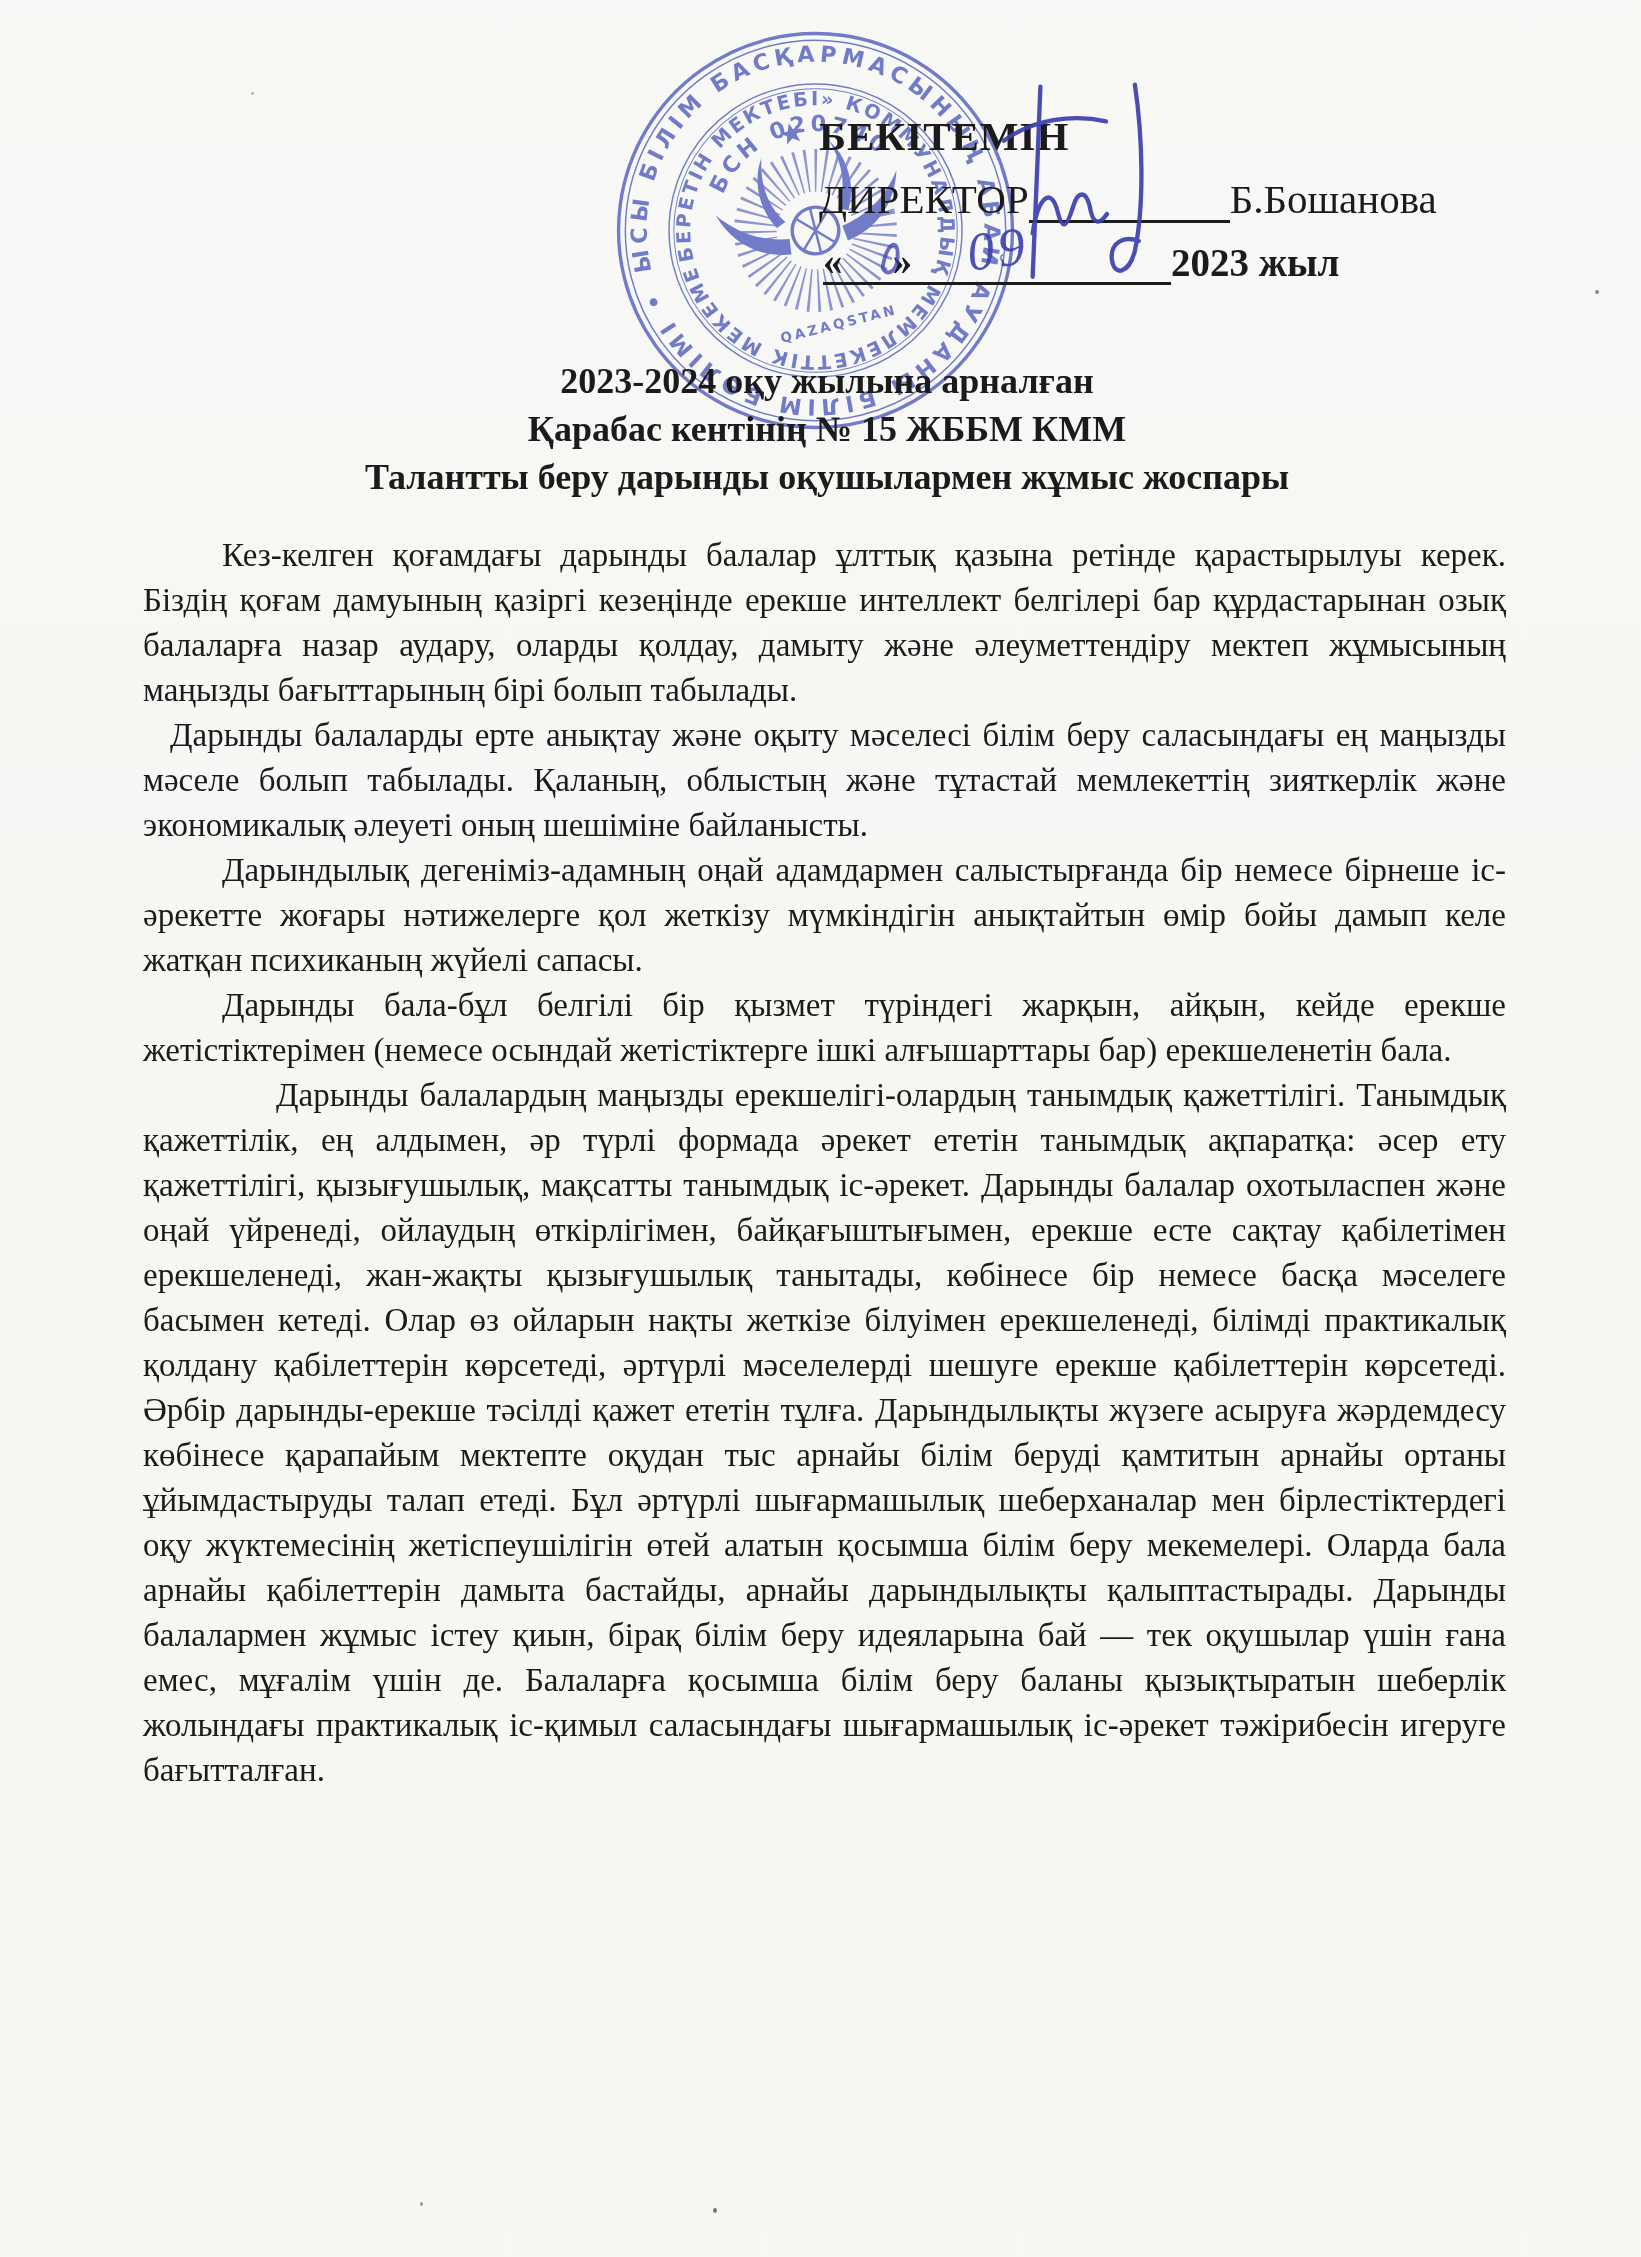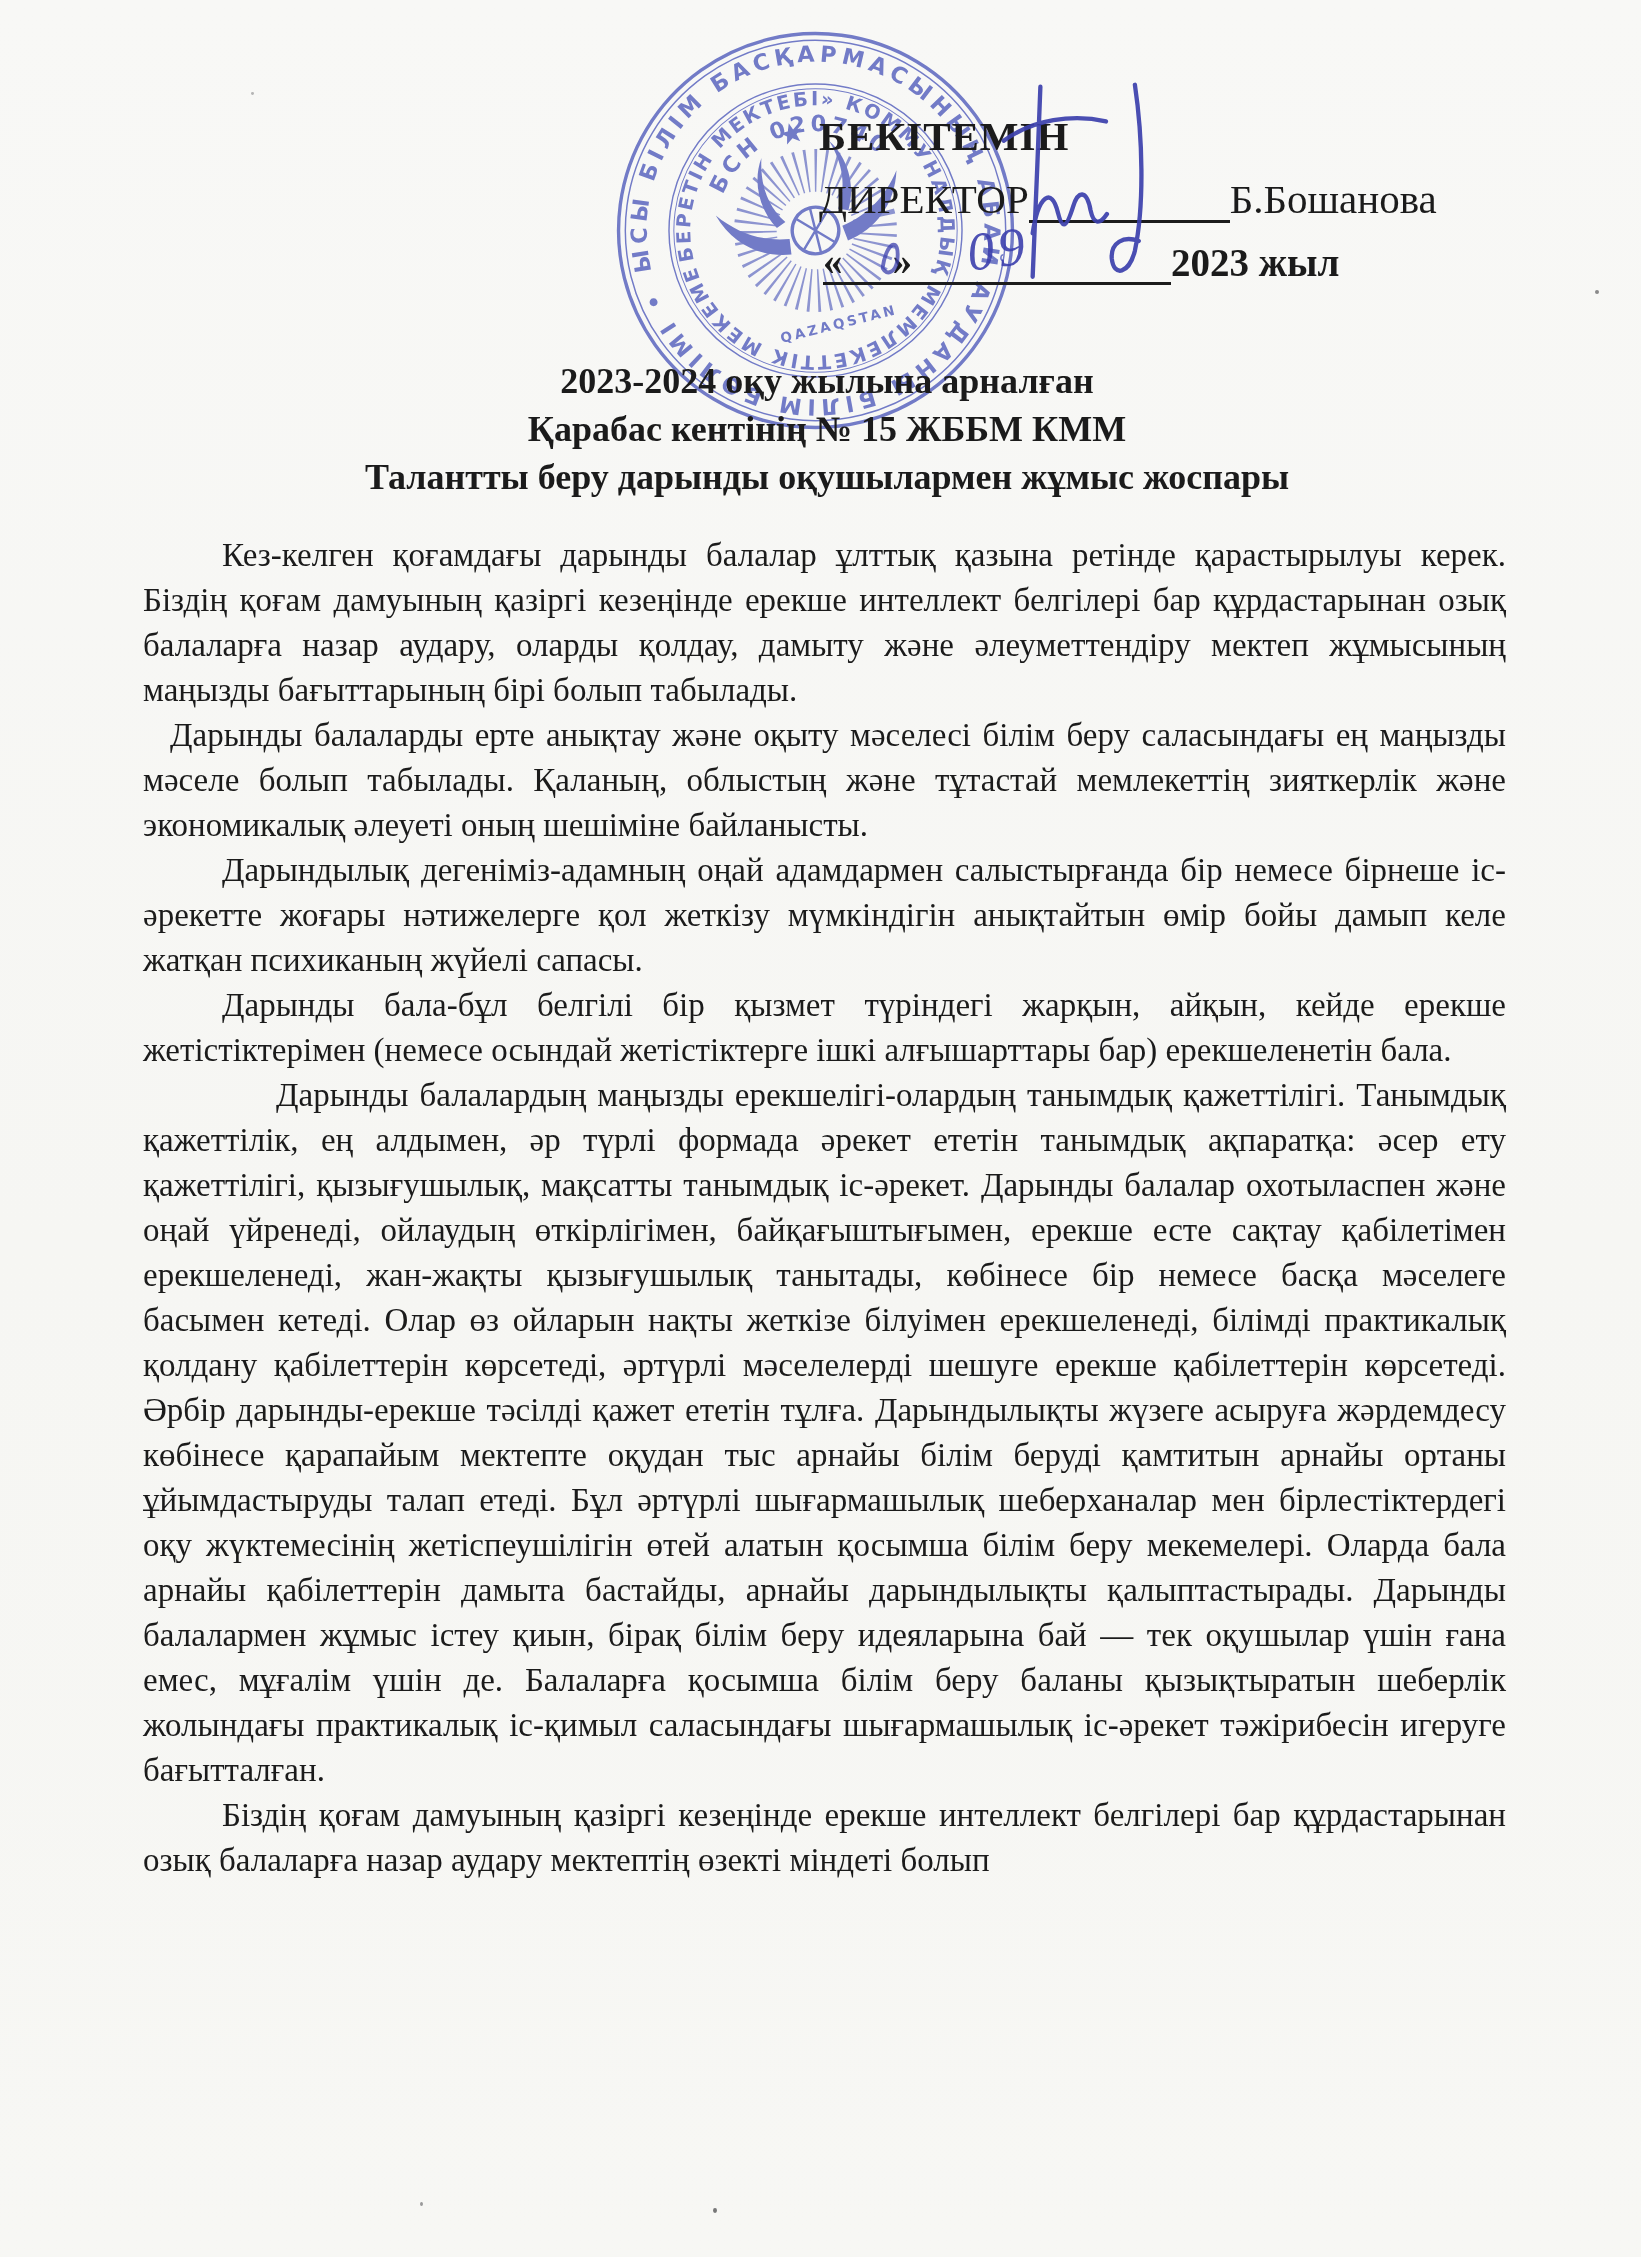--- a/index.html
+++ b/index.html
@@ -159,21 +159,20 @@
     <div>Қарабас кентінің № 15 ЖББМ КММ</div>
     <div>Талантты беру дарынды оқушылармен жұмыс жоспары</div>
   </div>
 
   <div class="body-text">
     <p class="ind-md">Кез-келген қоғамдағы дарынды балалар ұлттық қазына ретінде қарастырылуы керек. Біздің қоғам дамуының қазіргі кезеңінде ерекше интеллект белгілері бар құрдастарынан озық балаларға назар аудару, оларды қолдау, дамыту және әлеуметтендіру мектеп жұмысының маңызды бағыттарының бірі болып табылады.</p>
     <p class="ind-sm">Дарынды балаларды ерте анықтау және оқыту мәселесі білім беру саласындағы ең маңызды мәселе болып табылады. Қаланың, облыстың және тұтастай мемлекеттің зияткерлік және экономикалық әлеуеті оның шешіміне байланысты.</p>
     <p class="ind-md">Дарындылық дегеніміз-адамның оңай адамдармен салыстырғанда бір немесе бірнеше іс-әрекетте жоғары нәтижелерге қол жеткізу мүмкіндігін анықтайтын өмір бойы дамып келе жатқан психиканың жүйелі сапасы.</p>
     <p class="ind-md">Дарынды бала-бұл белгілі бір қызмет түріндегі жарқын, айқын, кейде ерекше жетістіктерімен (немесе осындай жетістіктерге ішкі алғышарттары бар) ерекшеленетін бала.</p>
     <p class="ind-lg">Дарынды балалардың маңызды ерекшелігі-олардың танымдық қажеттілігі. Танымдық қажеттілік, ең алдымен, әр түрлі формада әрекет ететін танымдық ақпаратқа: әсер ету қажеттілігі, қызығушылық, мақсатты танымдық іс-әрекет. Дарынды балалар охотыласпен және оңай үйренеді, ойлаудың өткірлігімен, байқағыштығымен, ерекше есте сақтау қабілетімен ерекшеленеді, жан-жақты қызығушылық танытады, көбінесе бір немесе басқа мәселеге басымен кетеді. Олар өз ойларын нақты жеткізе білуімен ерекшеленеді, білімді практикалық қолдану қабілеттерін көрсетеді, әртүрлі мәселелерді шешуге ерекше қабілеттерін көрсетеді. Әрбір дарынды-ерекше тәсілді қажет ететін тұлға. Дарындылықты жүзеге асыруға жәрдемдесу көбінесе қарапайым мектепте оқудан тыс арнайы білім беруді қамтитын арнайы ортаны ұйымдастыруды талап етеді. Бұл әртүрлі шығармашылық шеберханалар мен бірлестіктердегі оқу жүктемесінің жетіспеушілігін өтей алатын қосымша білім беру мекемелері. Оларда бала арнайы қабілеттерін дамыта бастайды, арнайы дарындылықты қалыптастырады. Дарынды балалармен жұмыс істеу қиын, бірақ білім беру идеяларына бай — тек оқушылар үшін ғана емес, мұғалім үшін де. Балаларға қосымша білім беру баланы қызықтыратын шеберлік жолындағы практикалық іс-қимыл саласындағы шығармашылық іс-әрекет тәжірибесін игеруге бағытталған.</p>
-    <p class="ind-md">Біздің қоғам дамуының қазіргі кезеңінде ерекше интеллект белгілері бар құрдастарынан озық балаларға назар аудару мектептің өзекті міндеті болып</p>
   </div>
 
   <div class="speck s1"></div>
   <div class="speck s2"></div>
   <div class="speck s3"></div>
   <div class="speck s4"></div>
 
 </div>
 
 

